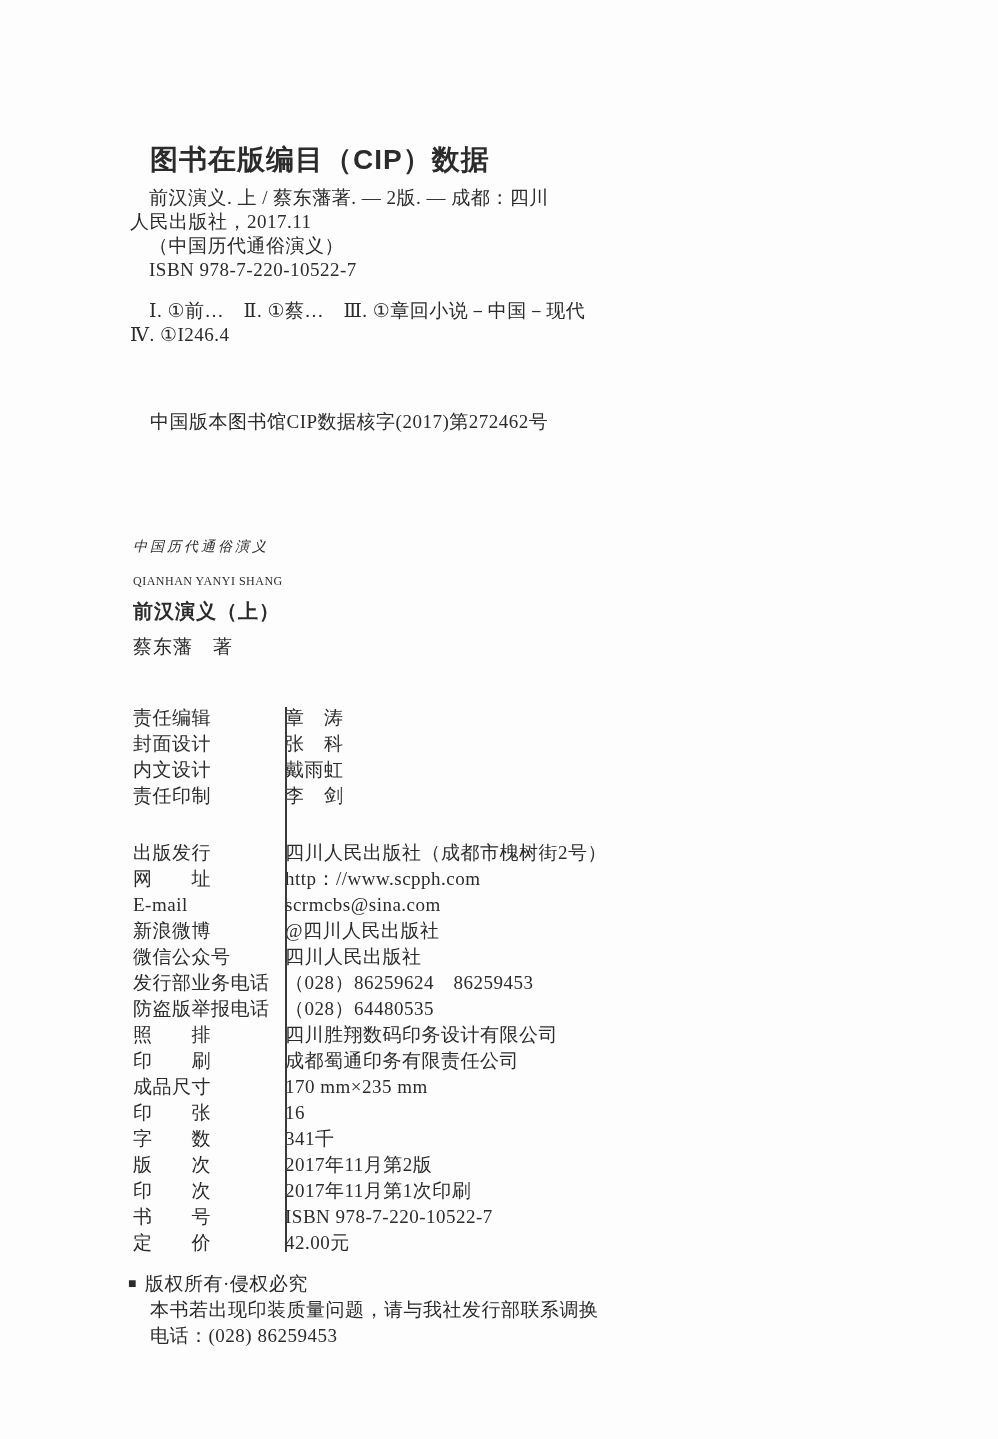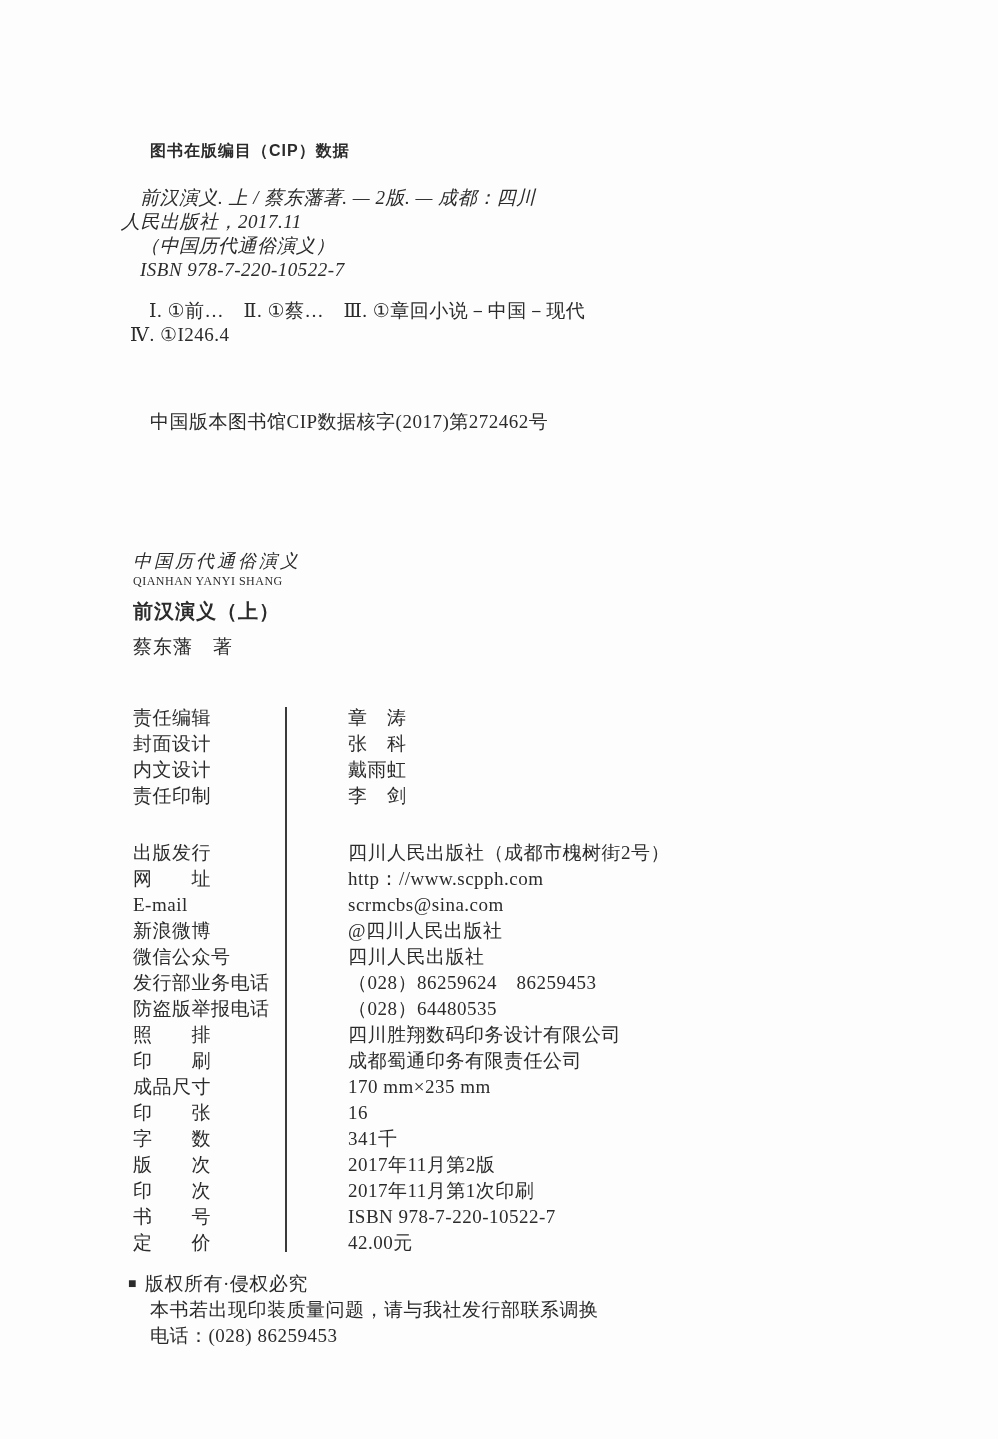--- a/index.html
+++ b/index.html
@@ -17,49 +17,48 @@
     font-size: 19px;
     overflow: hidden;
   }
   .abs { position: absolute; }
 
   
   .cip-header {
     left: 150px; top: 141px;
     font-family: "Liberation Sans", "DejaVu Sans", sans-serif;
     font-weight: bold;
-    font-size: 16px;
+    font-size: 28px;
     letter-spacing: 1px;
     text-align: right;
   }
   .cip-para {
-    left: 121px; top: 186px;
+    left: 130px; top: 186px;
     width: 560px;
     line-height: 24px;
     letter-spacing: 0.5px;
-    font-style: italic;
   }
   .cip-para .line.indent { padding-left: 19px; }
   .cip-class {
     left: 130px; top: 299px;
     width: 560px;
     line-height: 24px;
     letter-spacing: 0.5px;
   }
   .cip-class .line.indent { padding-left: 19px; }
   .cip-registry {
     left: 150px; top: 363px;
     letter-spacing: 0.5px;
     margin-top: 46px;
   }
 
   
   .series-title {
-    left: 133px; top: 549px;
-    font-size: 18px;
+    left: 133px; top: 538px;
+    font-size: 14px;
     font-style: italic;
     letter-spacing: 3px;
   }
   .romanized-title {
     left: 133px; top: 574px;
     font-size: 12px;
     letter-spacing: 0.5px;
   }
   .book-title {
     left: 133px; top: 598px;
@@ -83,29 +82,27 @@
     position: absolute;
     left: 152px; top: 2px; bottom: 4px;
     width: 2px;
     background: #3a3a3a;
   }
   .info-row {
     display: flex;
     height: 26px;
     line-height: 26px;
     letter-spacing: 0.5px;
-    gap: 43px;
   }
   .info-row .label {
     width: 152px;
     flex: 0 0 152px;
     white-space: nowrap;
   }
   .info-row .value {
-    padding-left: 20px;
     white-space: nowrap;
   }
   .section-gap { height: 31px; }
 
   
   .footer {
     left: 128px; top: 1271px;
     line-height: 26px;
     letter-spacing: 0.5px;
   }

